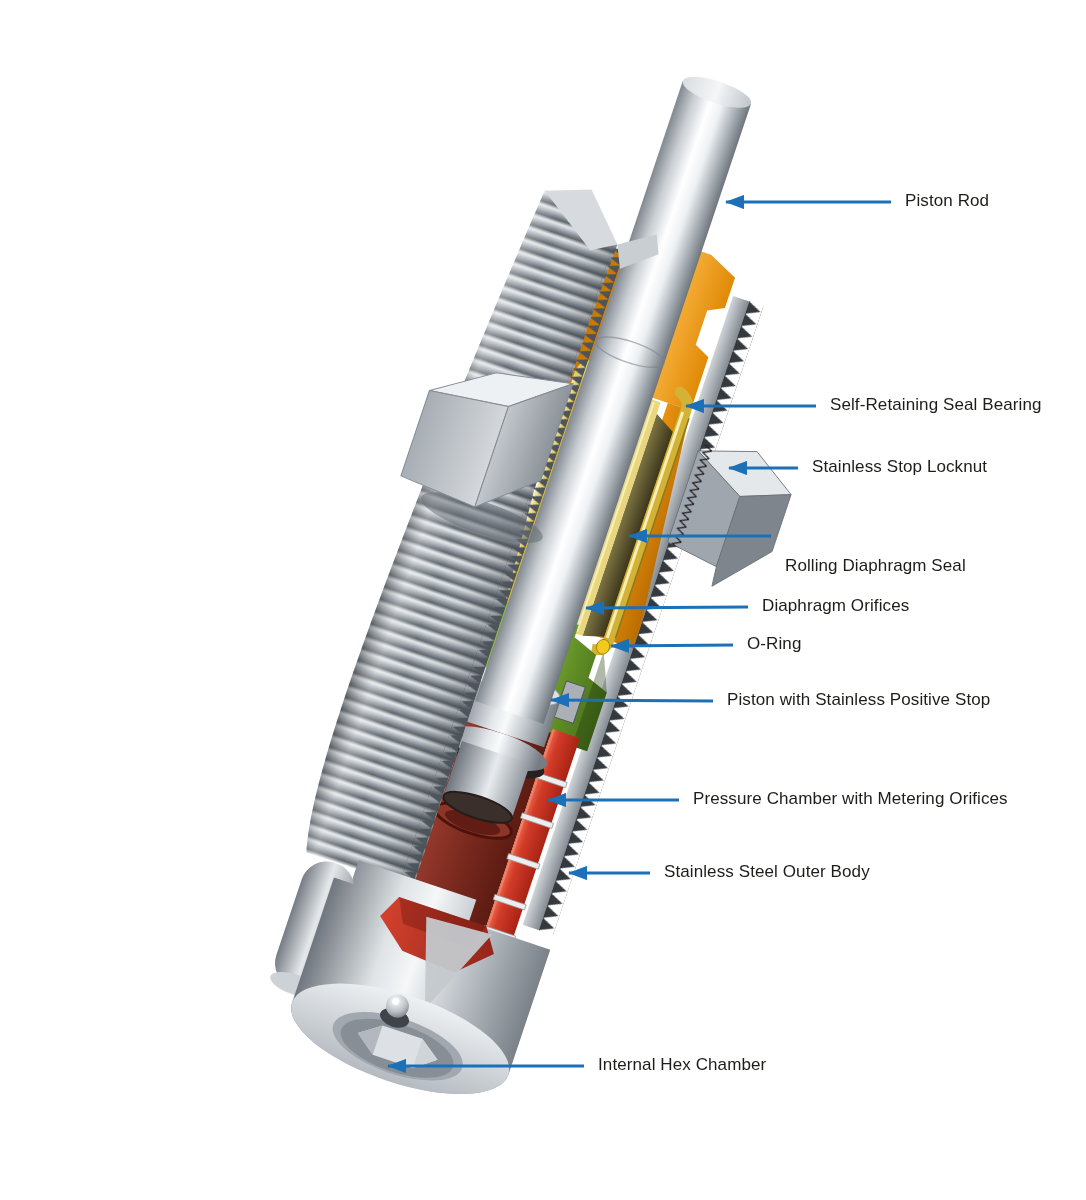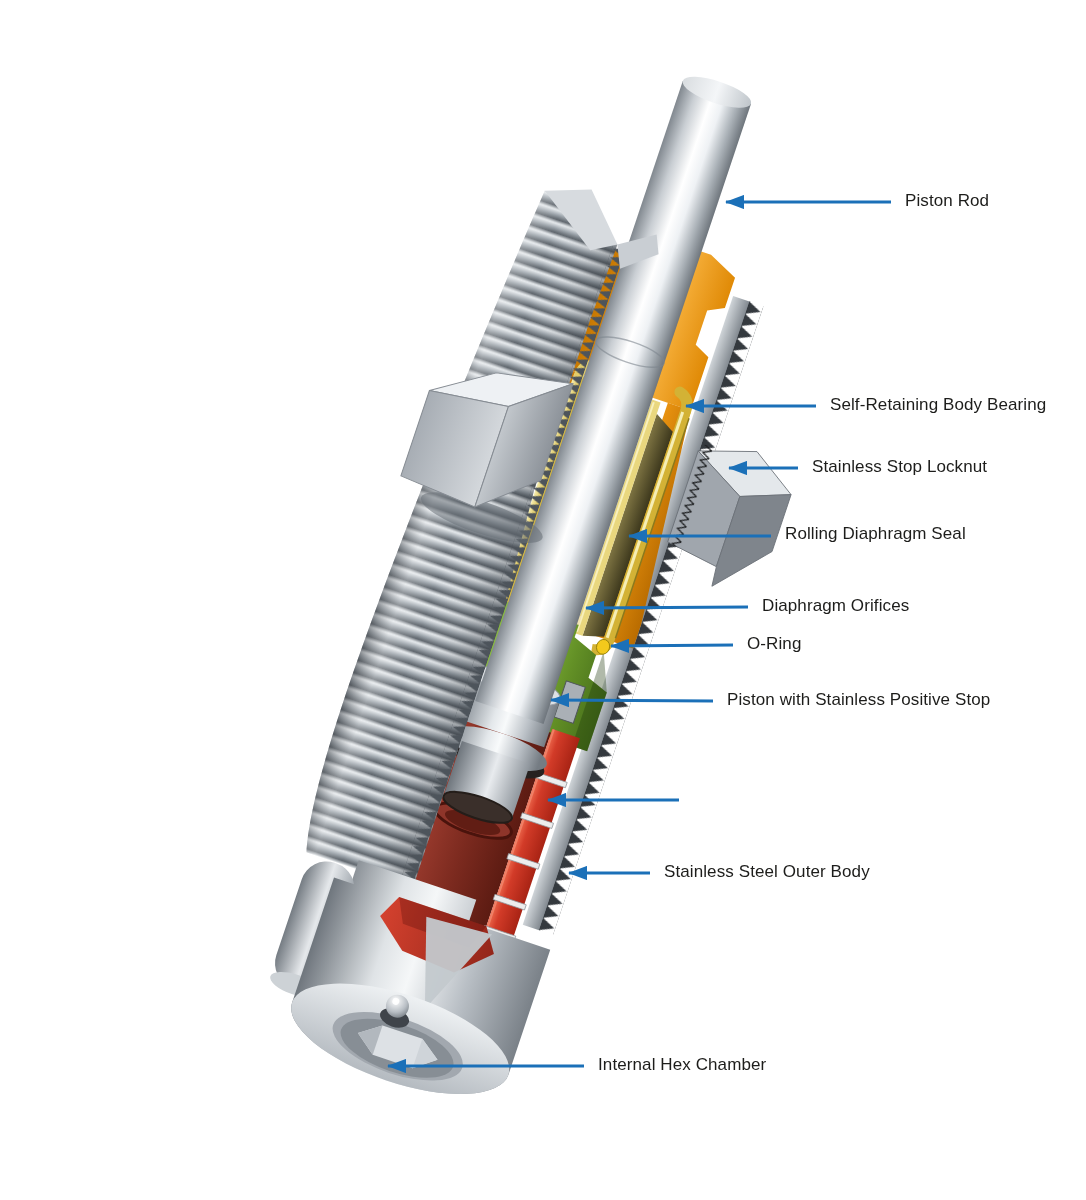--- a/index.html
+++ b/index.html
@@ -266,22 +266,23 @@
     <line x1="748" y1="607" x2="586" y2="608" marker-end="url(#ah)"></line>
     <line x1="733" y1="645" x2="611" y2="646" marker-end="url(#ah)"></line>
     <line x1="713" y1="701" x2="551" y2="700" marker-end="url(#ah)"></line>
     <line x1="679" y1="800" x2="548" y2="800" marker-end="url(#ah)"></line>
     <line x1="650" y1="873" x2="569" y2="873" marker-end="url(#ah)"></line>
     <line x1="584" y1="1066" x2="388" y2="1066" marker-end="url(#ah)"></line>
   </g>
 </svg>
 
 <div class="lbl" style="left:905px;top:202px">Piston Rod</div>
-<div class="lbl" style="left:830px;top:406px">Self-Retaining Body Bearing</div>
+<div class="lbl" style="left:830px;top:406px">Self-Retaining Seal Bearing</div>
 <div class="lbl" style="left:812px;top:468px">Stainless Stop Locknut</div>
-<div class="lbl" style="left:785px;top:535px">Rolling Diaphragm Seal</div>
+<div class="lbl" style="left:785px;top:567px">Rolling Diaphragm Seal</div>
 <div class="lbl" style="left:762px;top:607px">Diaphragm Orifices</div>
 <div class="lbl" style="left:747px;top:645px">O-Ring</div>
 <div class="lbl" style="left:727px;top:701px">Piston with Stainless Positive Stop</div>
+<div class="lbl" style="left:693px;top:800px">Pressure Chamber with Metering Orifices</div>
 <div class="lbl" style="left:664px;top:873px">Stainless Steel Outer Body</div>
 <div class="lbl" style="left:598px;top:1066px">Internal Hex Chamber</div>
 
 </div>
 
 </body></html>

